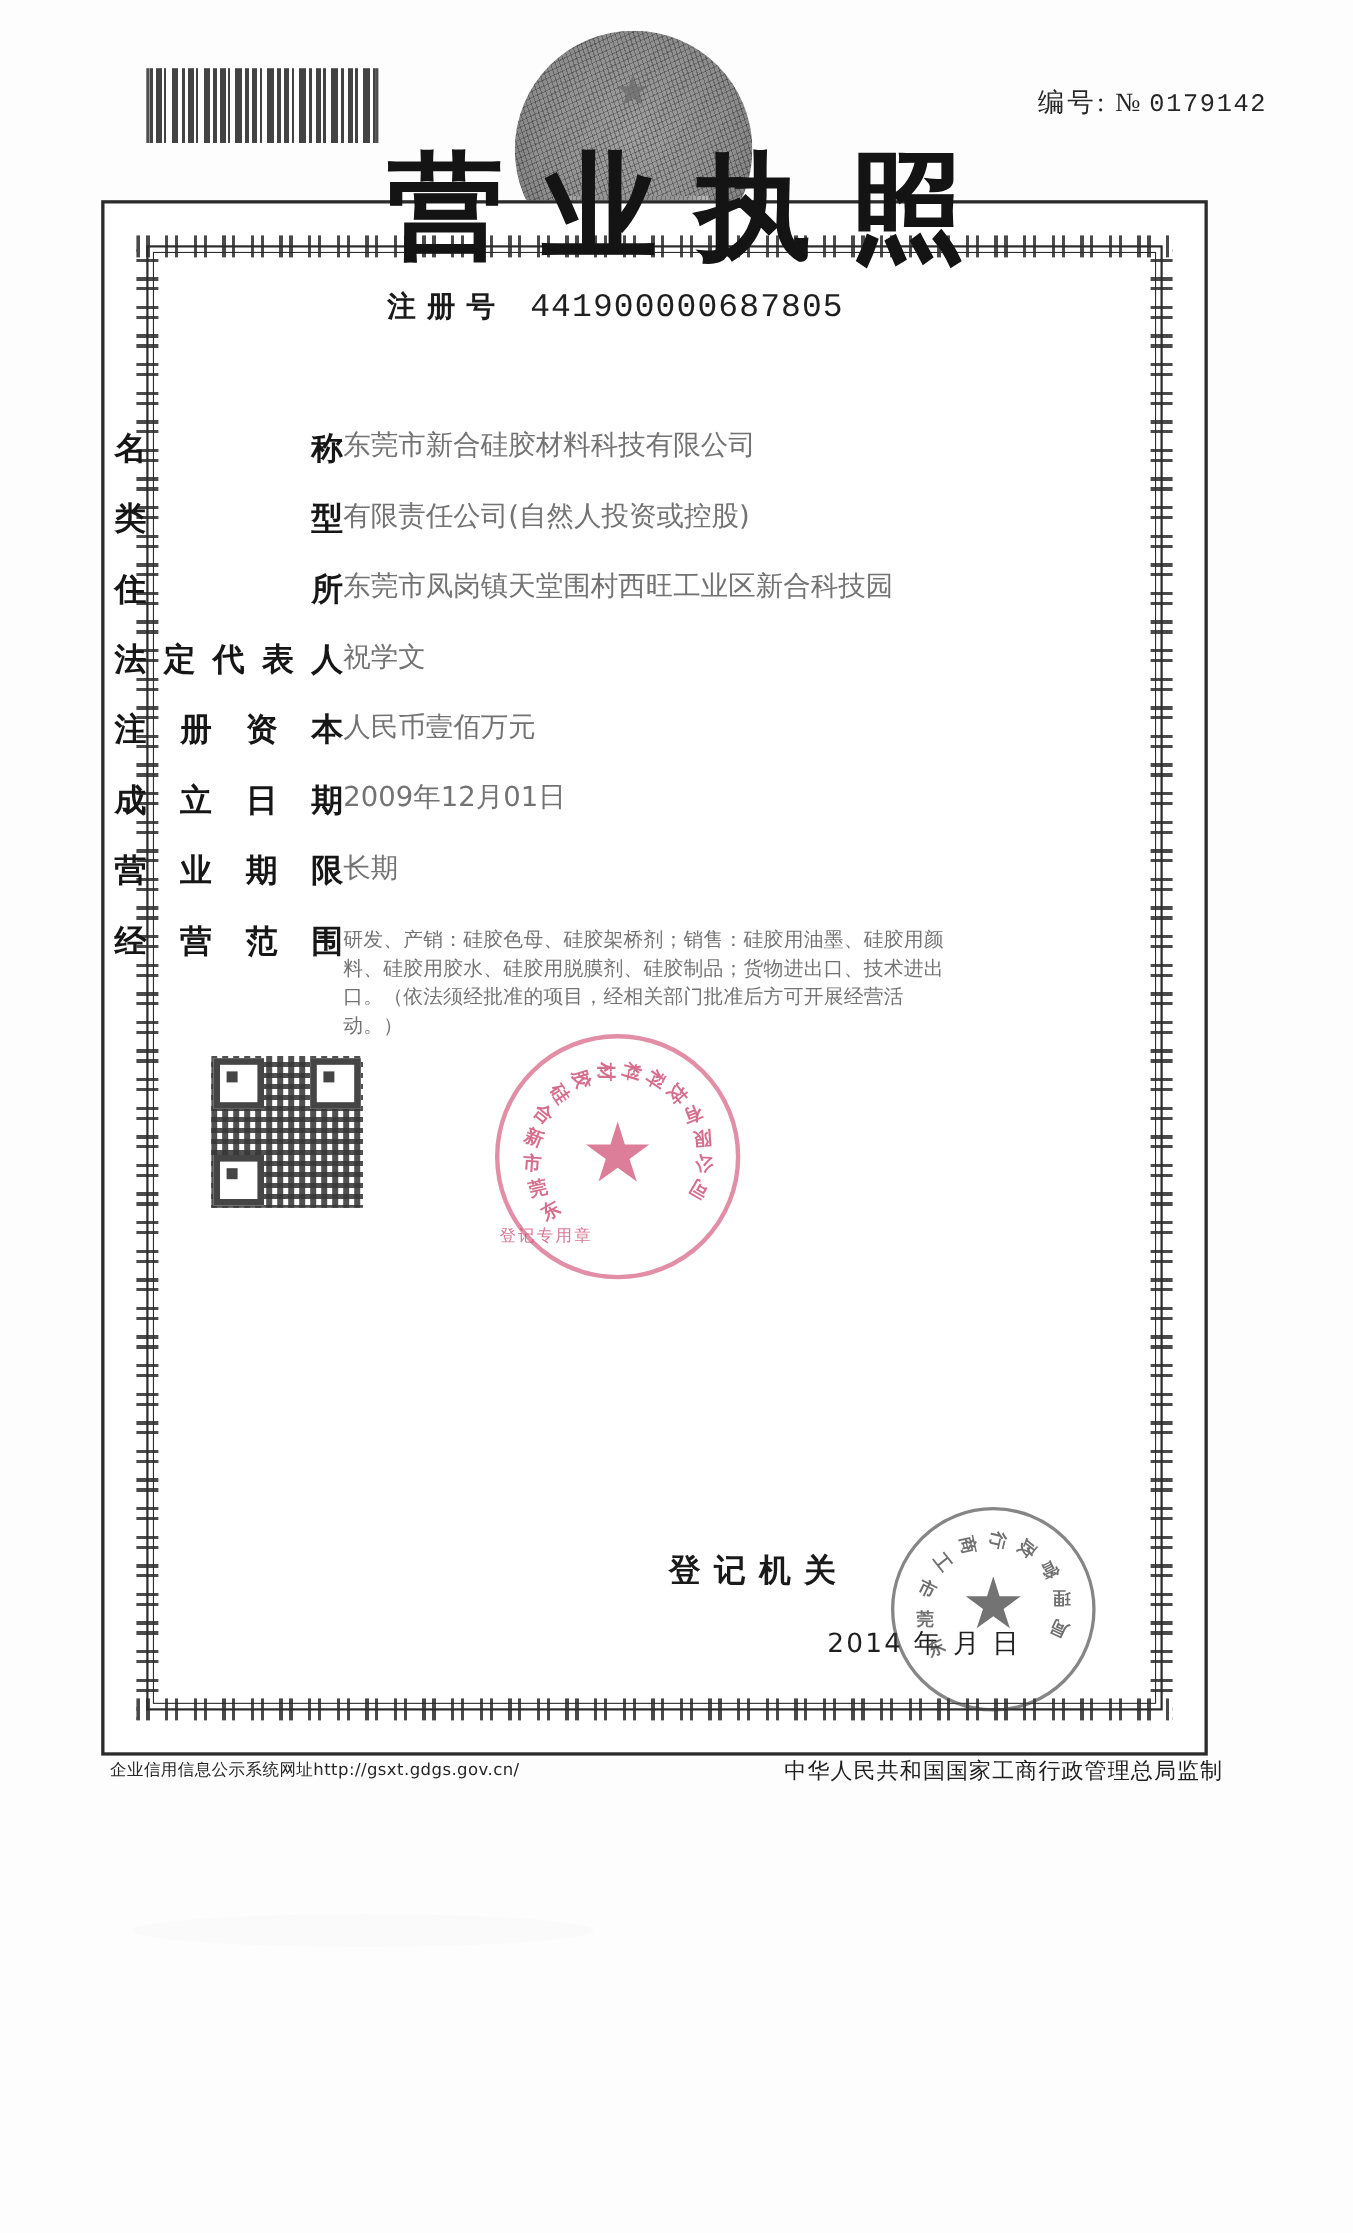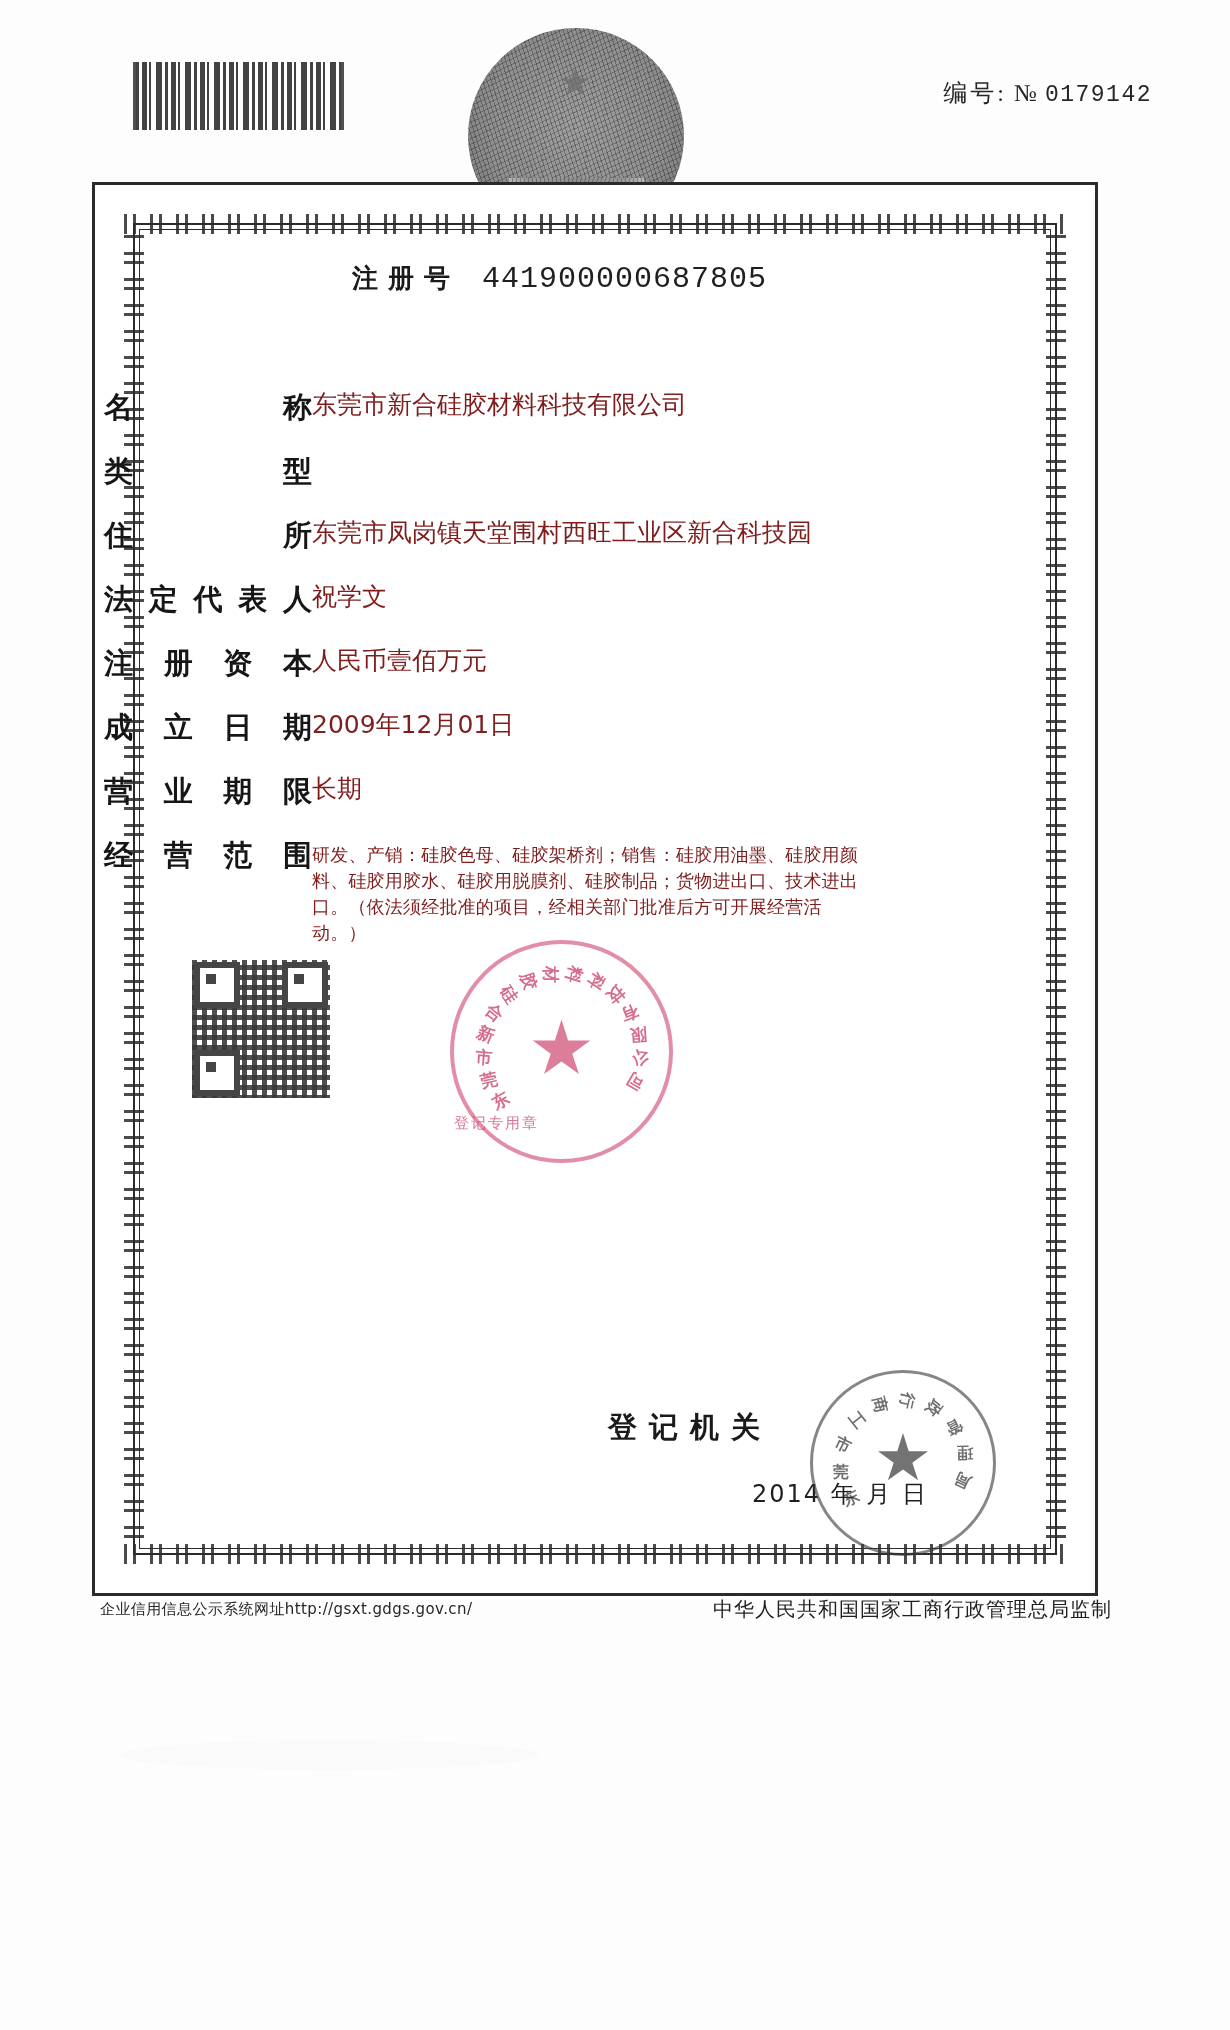--- a/index.html
+++ b/index.html
@@ -180,21 +180,21 @@
     font-weight: bold;
     font-size: 29px;
     color: #161616;
     display: flex;
     justify-content: space-between;
   }
   .field .f-label span { display: inline-block; }
   .field .f-value {
     font-family: "DejaVu Sans", sans-serif;
     font-size: 25px;
-    color: #7f1d1d;
+    color: #737373;
     line-height: 1.15;
     padding-top: 3px;
   }
   .field .f-value.small {
     font-size: 18px;
     line-height: 1.45;
     width: 560px;
     padding-top: 6px;
     letter-spacing: .2px;
   }
@@ -348,39 +348,41 @@
     <div class="inner-line"></div>
     <div class="inner-line2"></div>
   </div>
 
   <div id="serial">
     <span class="lbl">编号:</span>
     <span class="no">№</span>
     <span class="num">0179142</span>
   </div>
 
+  <div id="title">营业执照</div>
 
   <div id="reg-row">
     <div class="reg-label">注册号</div>
     <div class="reg-value">441900000687805</div>
   </div>
 
   <div class="field" style="top:388px">
     <div class="f-label">
       <span>名</span>
       <span>称</span>
     </div>
     <div class="f-value">东莞市新合硅胶材料科技有限公司</div>
   </div>
 
   <div class="field" style="top:452px">
     <div class="f-label">
       <span>类</span>
       <span>型</span>
     </div>
+    <div class="f-value">有限责任公司(自然人投资或控股)</div>
   </div>
 
   <div class="field" style="top:516px">
     <div class="f-label">
       <span>住</span>
       <span>所</span>
     </div>
     <div class="f-value">东莞市凤岗镇天堂围村西旺工业区新合科技园</div>
   </div>
 

